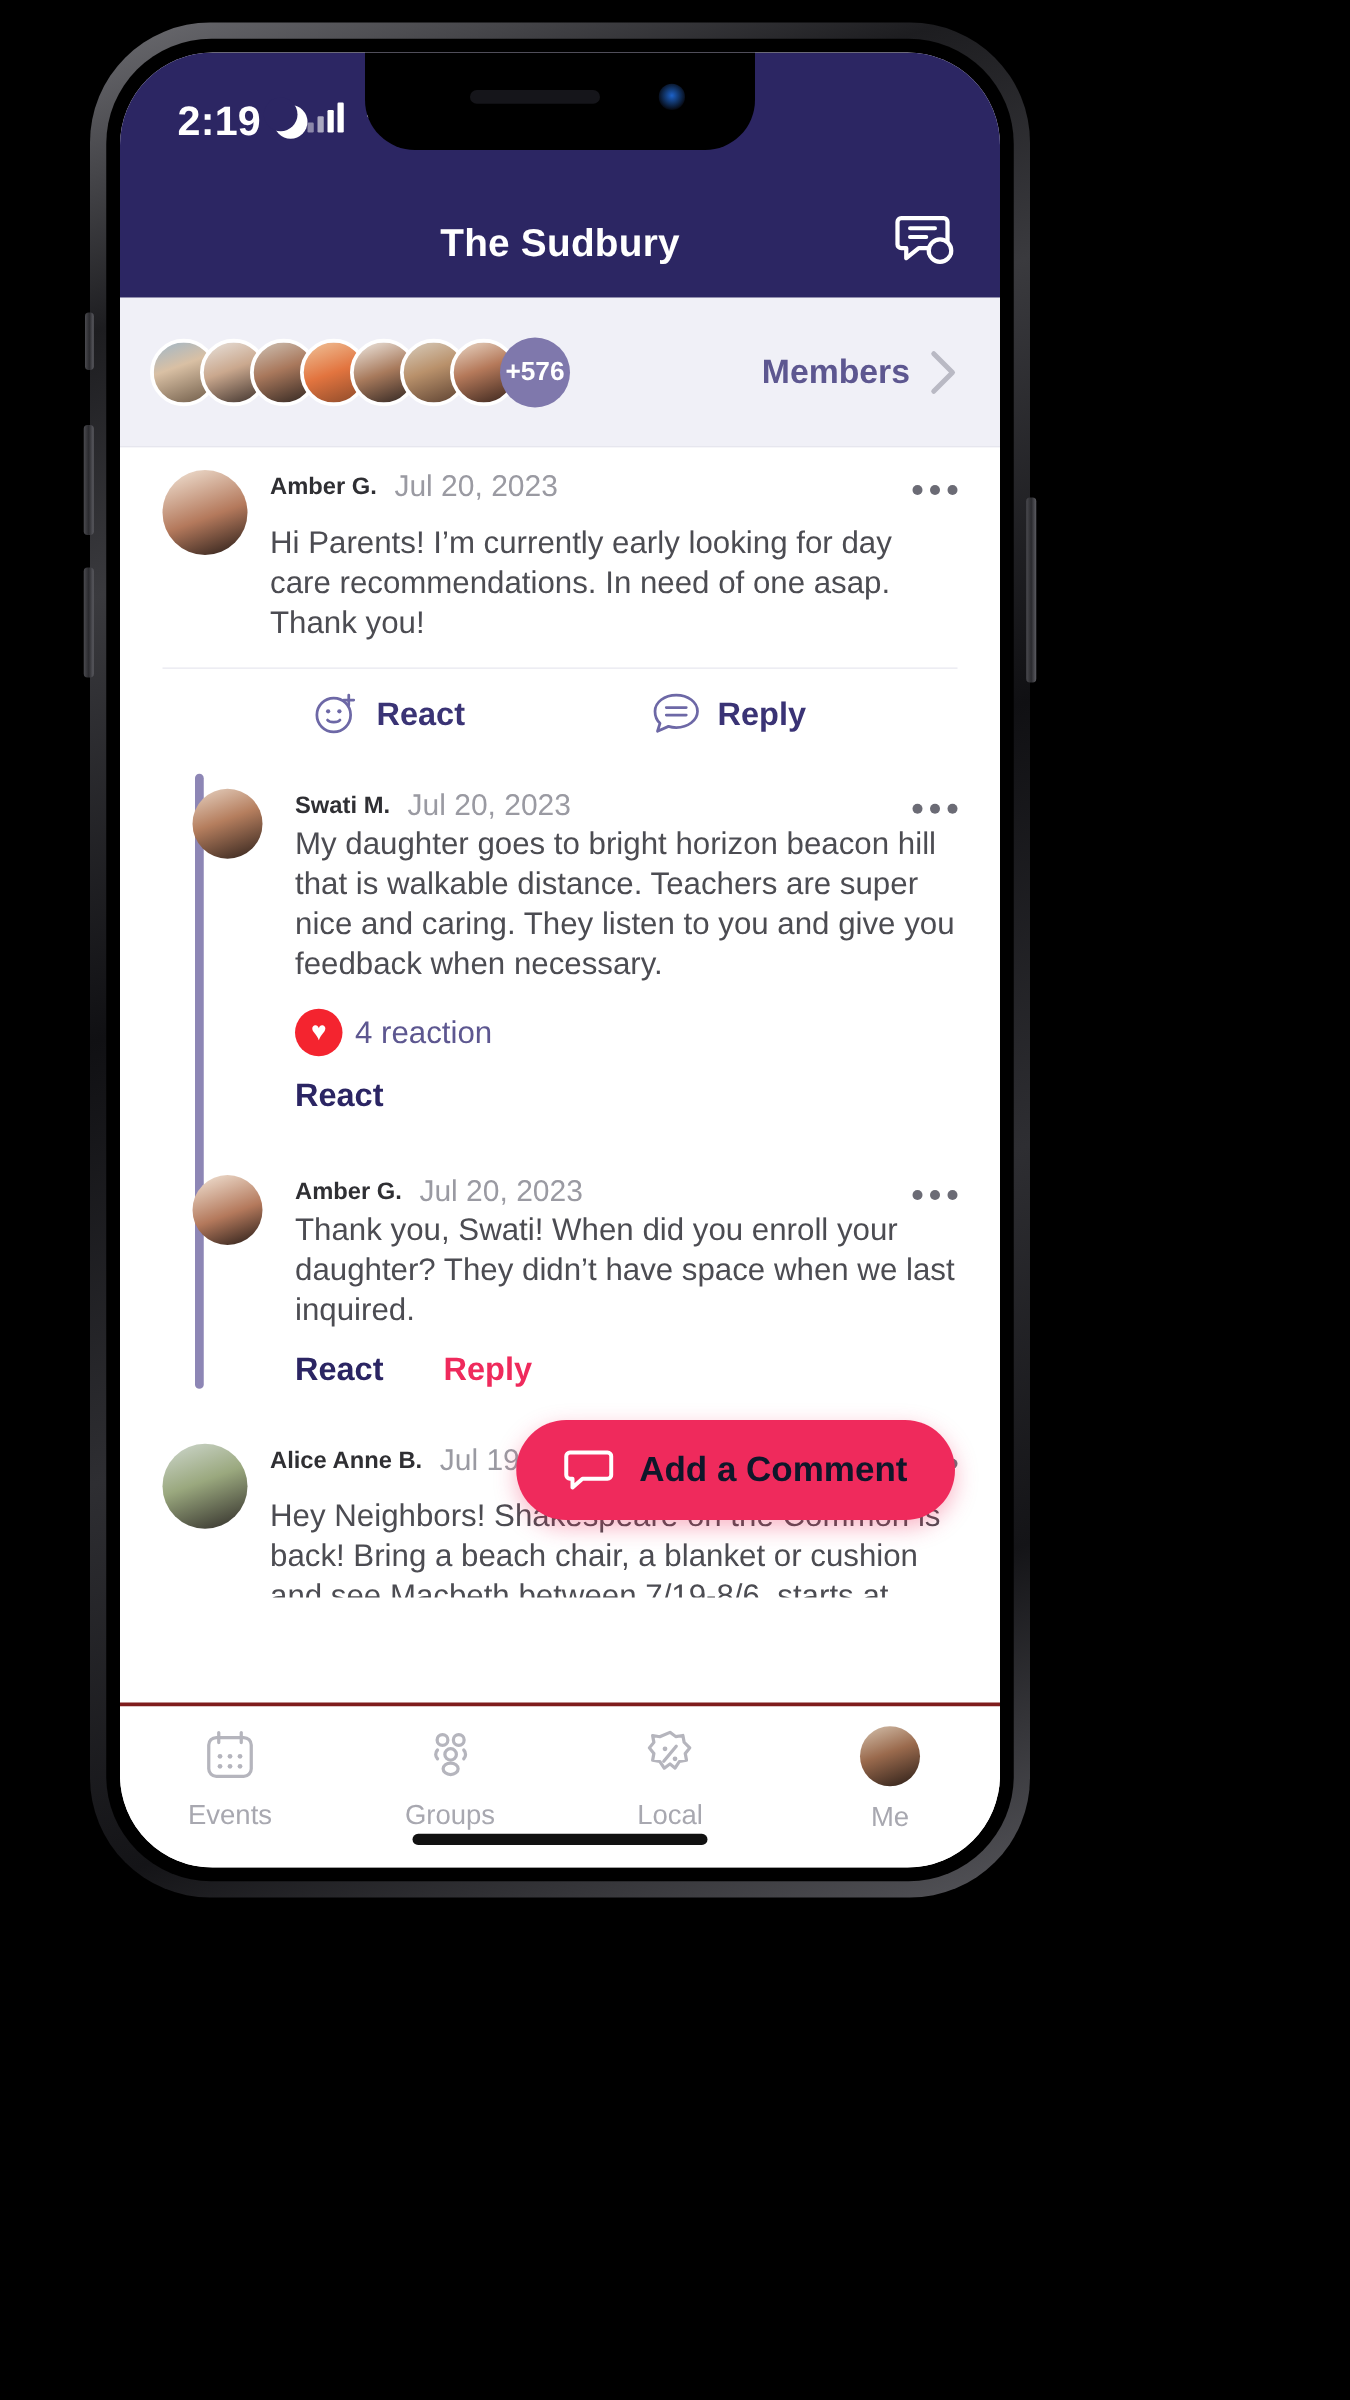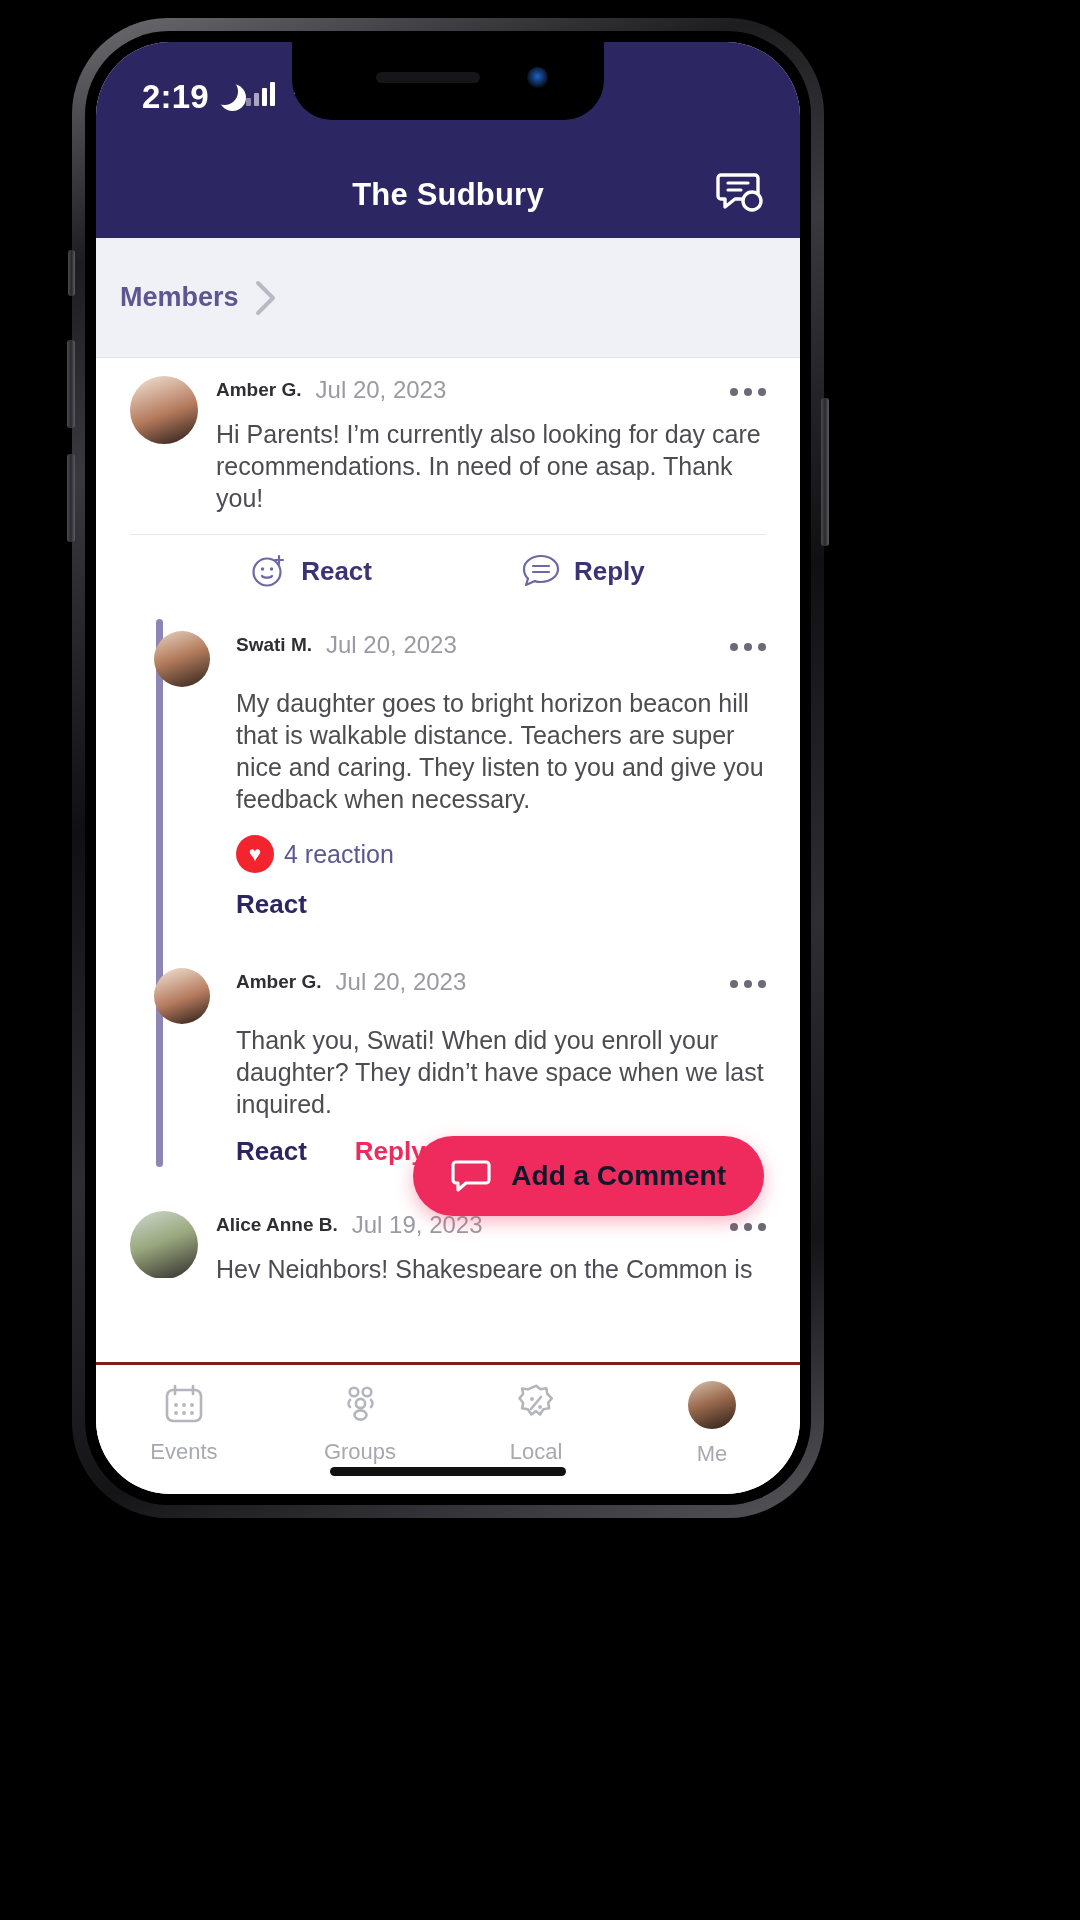--- a/index.html
+++ b/index.html
@@ -159,21 +159,21 @@
   .thread { position: relative; padding-left: 26px; margin-top: 14px; }
   .thread-line { position:absolute; left: 26px; top: 0; bottom: 0; width: 7px; background:#8d86b5; border-radius: 4px; }
   .reply { position:relative; display:flex; gap: 16px; padding: 12px 0 0 0; }
   .reply .avatar-rep {
     width: 56px; height: 56px; border-radius: 50%;
     background-size: cover; background-position: center;
     margin-left: -2px; flex: 0 0 auto; position: relative; z-index: 2;
     border: 0;
   }
   .reply-body { flex: 1 1 auto; min-width: 0; padding-left: 10px; }
-  .reply-text { font-size: 25px; line-height: 1.28; color:#4c4c52; margin-top: 28px; }
+  .reply-text { font-size: 25px; line-height: 1.28; color:#4c4c52; margin-top: 0; }
   .reaction-row { display:flex; align-items:center; gap: 10px; margin-top: 20px; }
   .emoji-badge { width: 38px; height: 38px; border-radius: 50%; display:flex; align-items:center; justify-content:center; font-size: 21px; }
   .emoji-heart { background:#f4242f; color:#fff; }
   .reaction-count { font-size: 25px; color:#5d5790; }
   .link-row { display:flex; align-items:center; gap: 48px; margin-top: 16px; }
   .link-react { color:#2b2563; font-size: 26px; font-weight: 700; }
   .link-reply { color:#ef2a5c; font-size: 26px; font-weight: 700; }
 
   
   #add-comment-btn {
@@ -264,20 +264,30 @@
         <span id="chat-header-btn">
           <svg width="50" height="44" viewBox="0 0 50 44">
             <path d="M5 4h34a3 3 0 013 3v18a3 3 0 01-3 3H19l-10 8v-8H5a3 3 0 01-3-3V7a3 3 0 013-3z" fill="none" stroke="#fff" stroke-width="3.4" stroke-linejoin="round"></path>
             <circle cx="36" cy="30" r="9" fill="#2c2663" stroke="#fff" stroke-width="3.4"></circle>
             <path d="M12 12h20M12 19h13" stroke="#fff" stroke-width="3.2" stroke-linecap="round"></path>
           </svg>
         </span>
       </div>
 
       <div id="members-strip">
+        <div id="member-avatars">
+          <span class="member-av f1"></span>
+          <span class="member-av f2"></span>
+          <span class="member-av f3"></span>
+          <span class="member-av f4"></span>
+          <span class="member-av f5"></span>
+          <span class="member-av f6"></span>
+          <span class="member-av f7"></span>
+          <span id="member-more">+576</span>
+        </div>
         <div id="members-link">
           <span id="members-label">Members</span>
           <svg width="22" height="36" viewBox="0 0 22 36">
             <path d="M3 3l15 15L3 33" fill="none" stroke="#b9b9c4" stroke-width="4" stroke-linecap="round" stroke-linejoin="round"></path>
           </svg>
         </div>
       </div>
 
       <div id="feed">
 
@@ -287,21 +297,21 @@
             <div class="post-body">
               <div class="meta-row">
                 <span class="author">Amber G.</span>
                 <span class="date">Jul 20, 2023</span>
                 <span class="more-dots">
                     <i></i>
                     <i></i>
                     <i></i>
                   </span>
               </div>
-              <div class="post-text">Hi Parents! I’m currently also looking for day care recommendations. In need of one asap. Thank you!</div>
+              <div class="post-text">Hi Parents! I’m currently early looking for day care recommendations. In need of one asap. Thank you!</div>
             </div>
           </div>
 
           <div class="action-row">
             <span class="action-btn">
               <svg width="36" height="36" viewBox="0 0 36 36">
                 <circle cx="16" cy="19" r="13.5" fill="none" stroke="#6d68a6" stroke-width="2.2"></circle>
                 <circle cx="11.5" cy="16" r="1.7" fill="#6d68a6"></circle>
                 <circle cx="20.5" cy="16" r="1.7" fill="#6d68a6"></circle>
                 <path d="M11 23c1.6 2.2 8.4 2.2 10 0" fill="none" stroke="#6d68a6" stroke-width="2.2" stroke-linecap="round"></path>

